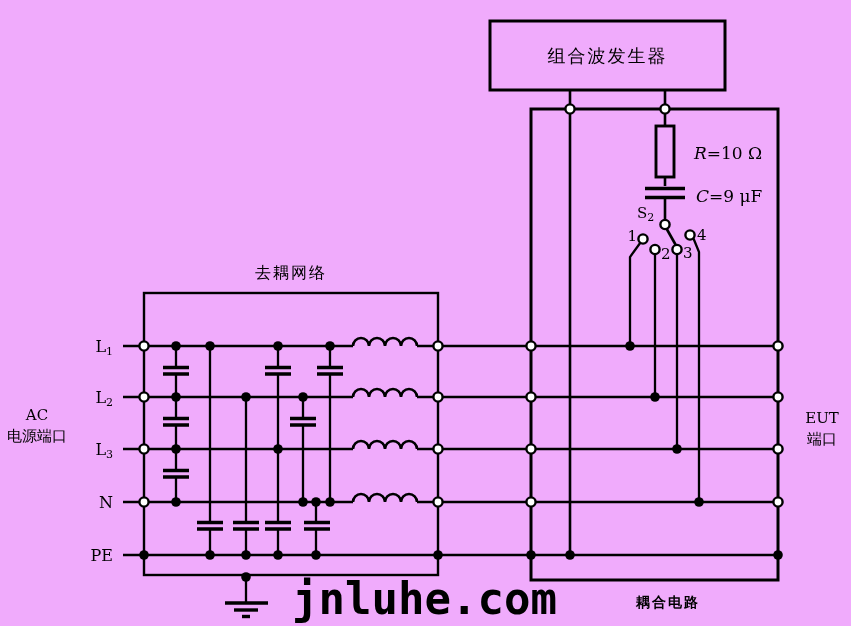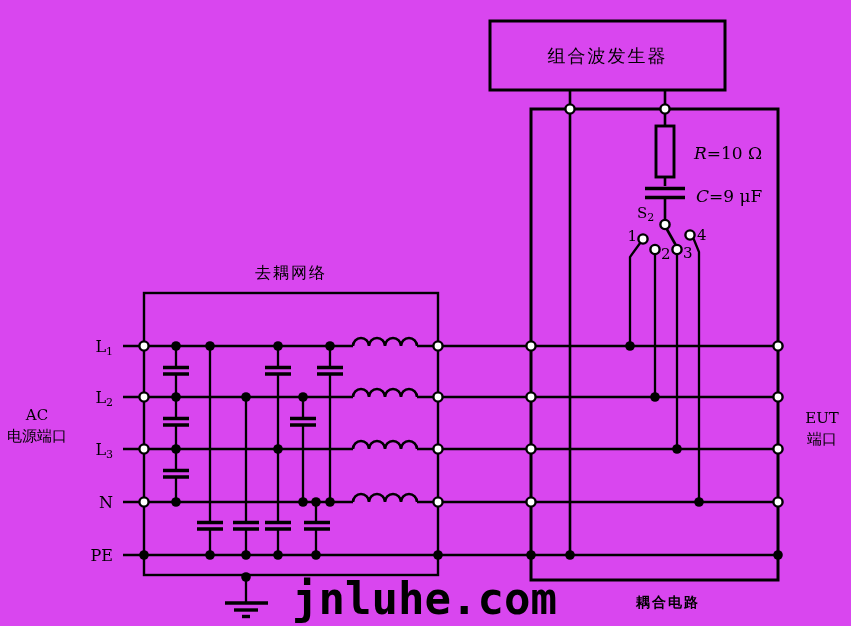--- a/index.html
+++ b/index.html
@@ -1,16 +1,16 @@
 <!DOCTYPE html>
 <html><head>
 <meta charset="utf-8">
 <style>
   html, body { margin: 0; padding: 0; background: #ffffff; }
-  .stage { position: relative; width: 851px; height: 626px; background: #d946ef; overflow: hidden; }
+  .stage { position: relative; width: 851px; height: 626px; background: #f0abfc; overflow: hidden; }
   svg { display: block; }
   text { fill: #000; }
   .serif  { font-family: "DejaVu Serif", "Liberation Serif", serif; }
   .sans   { font-family: "Liberation Sans", "DejaVu Sans", sans-serif; }
   .mono   { font-family: "DejaVu Sans Mono", "Liberation Mono", monospace; }
   .wire   { stroke: #000; stroke-width: 2.6; fill: none; }
   .thin   { stroke: #000; stroke-width: 2.3; fill: none; }
   .boxline{ stroke: #000; fill: none; }
   .plate  { stroke: #000; stroke-width: 3.4; fill: none; }
   .dot    { fill: #000; stroke: none; }

